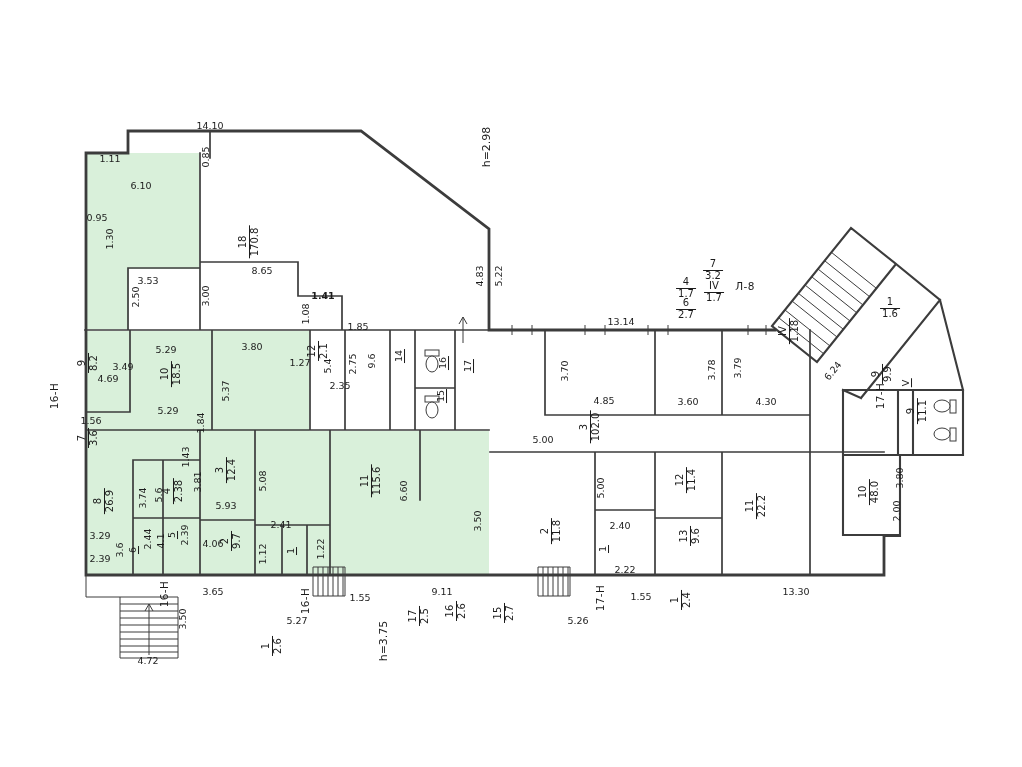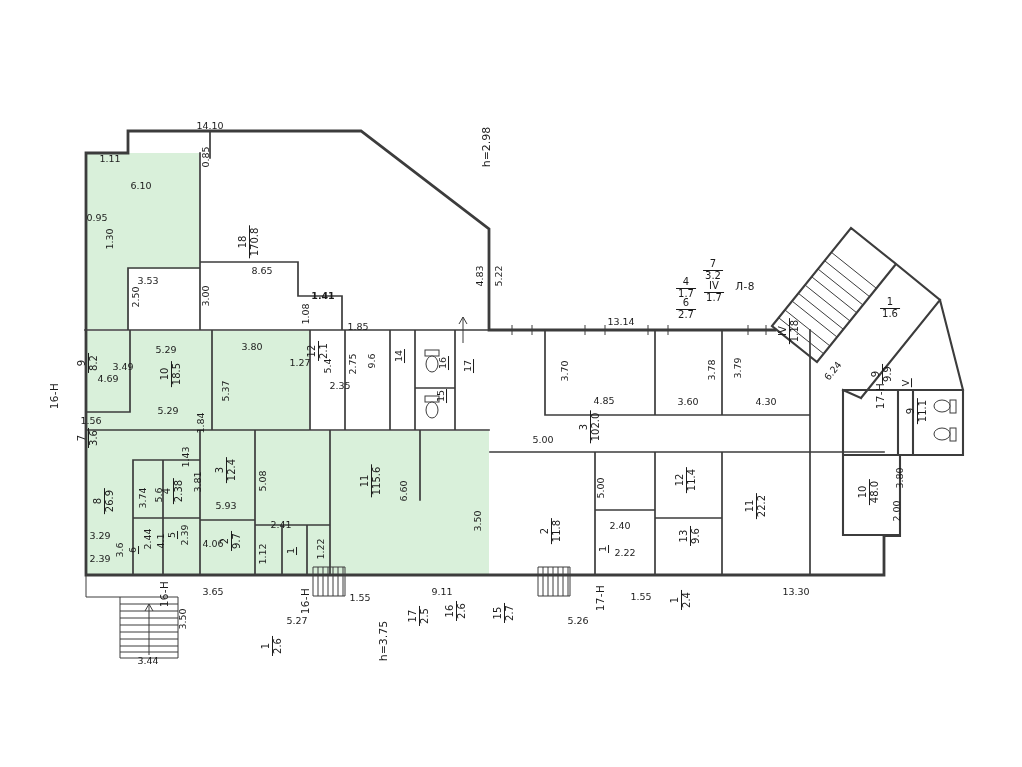--- a/index.html
+++ b/index.html
@@ -287,21 +287,21 @@
       <div class="lbl kind-room frac" style="left: 690px; top: 536px; --r: -90deg;">
         <span class="num">13</span>
         <span class="den">9.6</span>
       </div>
       <div class="lbl kind-room frac" style="left: 551px; top: 531px; --r: -90deg;">
         <span class="num">2</span>
         <span class="den">11.8</span>
       </div>
       <div class="lbl kind-dim" style="left: 620px; top: 526px; --r: 0deg;"><span>2.40</span></div>
       <div class="lbl kind-num" style="left: 603px; top: 549px; --r: -90deg;"><span>1</span></div>
-      <div class="lbl kind-dim" style="left: 625px; top: 553px; --r: 0deg;"><span>2.22</span></div>
+      <div class="lbl kind-dim" style="left: 625px; top: 570px; --r: 0deg;"><span>2.22</span></div>
       <div class="lbl kind-room frac" style="left: 371px; top: 481px; --r: -90deg;">
         <span class="num">11</span>
         <span class="den">115.6</span>
       </div>
       <div class="lbl kind-dim" style="left: 404px; top: 491px; --r: -90deg;"><span>6.60</span></div>
       <div class="lbl kind-dim" style="left: 478px; top: 521px; --r: -90deg;"><span>3.50</span></div>
       <div class="lbl kind-dim" style="left: 263px; top: 481px; --r: -90deg;"><span>5.08</span></div>
       <div class="lbl kind-room frac" style="left: 226px; top: 470px; --r: -90deg;">
         <span class="num">3</span>
         <span class="den">12.4</span>
@@ -361,21 +361,21 @@
         <span class="den">2.7</span>
       </div>
       <div class="lbl kind-dim" style="left: 578px; top: 621px; --r: 0deg;"><span>5.26</span></div>
       <div class="lbl kind-section" style="left: 601px; top: 598px; --r: -90deg;"><span>17-Н</span></div>
       <div class="lbl kind-dim" style="left: 641px; top: 597px; --r: 0deg;"><span>1.55</span></div>
       <div class="lbl kind-room frac" style="left: 681px; top: 600px; --r: -90deg;">
         <span class="num">1</span>
         <span class="den">2.4</span>
       </div>
       <div class="lbl kind-dim" style="left: 764px; top: 592px; margin-left: 32px; --r: 0deg;"><span>13.30</span></div>
-      <div class="lbl kind-dim" style="left: 148px; top: 661px; --r: 0deg;"><span>3.44</span></div>
+      <div class="lbl kind-dim" style="left: 148px; top: 661px; --r: 0deg;"><span>4.72</span></div>
       <div class="lbl kind-room frac" style="left: 869px; top: 492px; --r: -90deg;">
         <span class="num">10</span>
         <span class="den">48.0</span>
       </div>
       <div class="lbl kind-dim" style="left: 900px; top: 478px; --r: -90deg;"><span>3.80</span></div>
       <div class="lbl kind-dim" style="left: 897px; top: 511px; --r: -90deg;"><span>2.00</span></div>
     </div>
 </div>
 
 </body></html>

